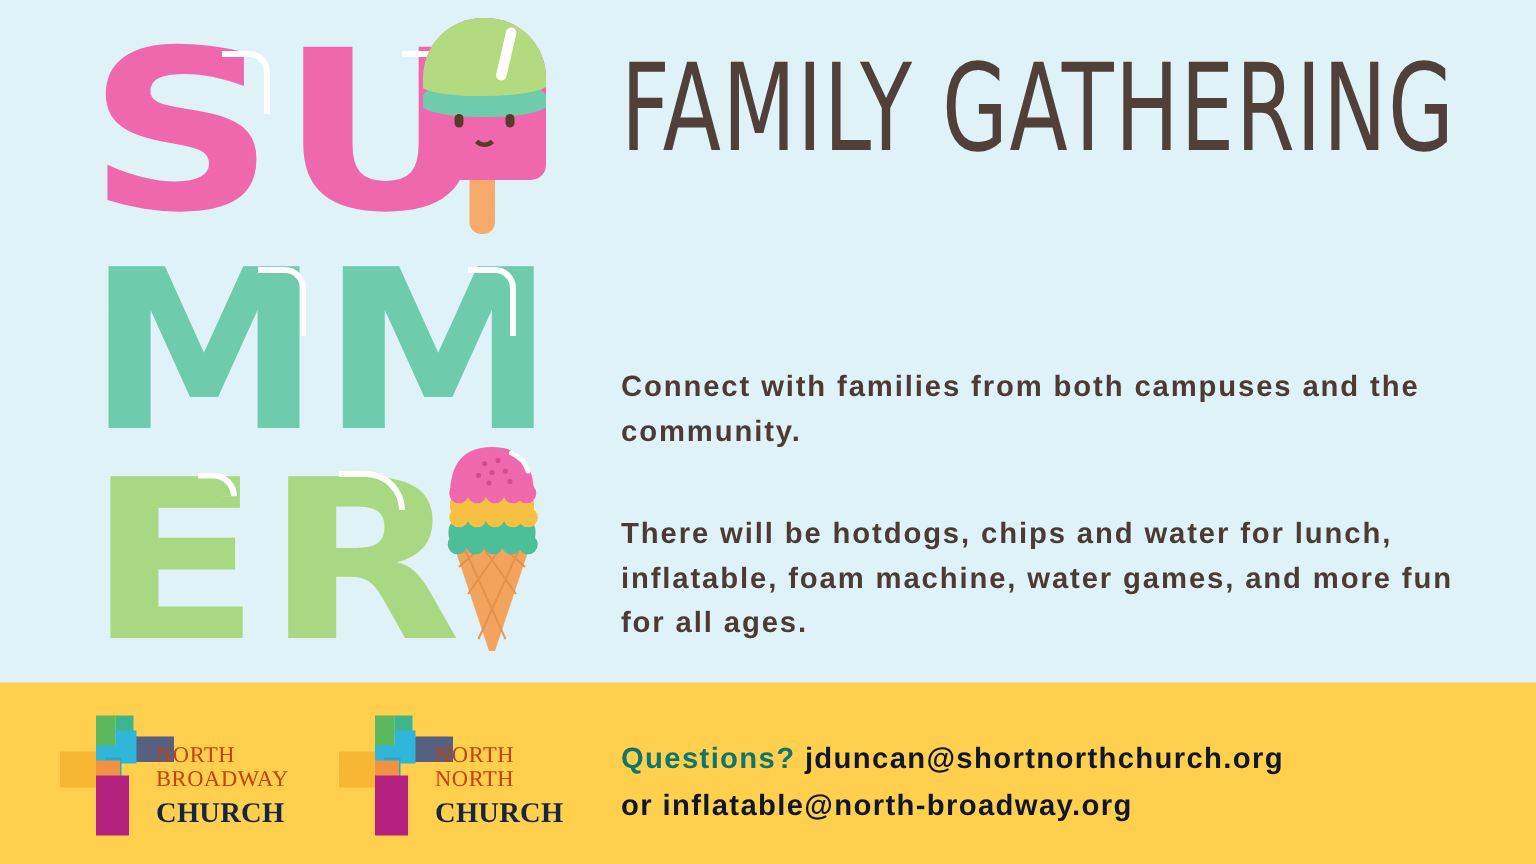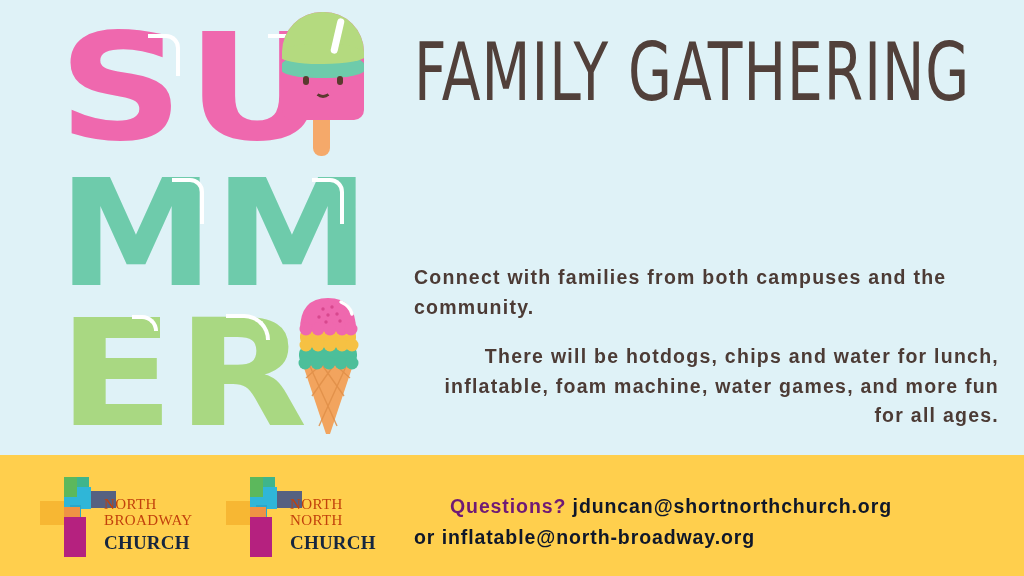--- a/index.html
+++ b/index.html
@@ -191,22 +191,22 @@
     position: absolute;
     left: 0;
     width: 585px;
     font-family: "Liberation Sans", sans-serif;
     font-size: 19.5px;
     font-weight: bold;
     color: #4c3b35;
     letter-spacing: 1.25px;
     line-height: 1.52;
   }
-  .body-1 { top: 263px; }
-  .body-2 { top: 342px; text-align: right; }
+  .body-1 { top: 244px; }
+  .body-2 { top: 342px; }
 
   
   .footer {
     position: absolute;
     left: 0;
     top: 455px;
     width: 1024px;
     height: 121px;
     background: #ffcf4d;
   }
@@ -261,21 +261,21 @@
     position: absolute;
     left: 414px;
     top: 36px;
     font-family: "Liberation Sans", sans-serif;
     font-size: 19.5px;
     font-weight: bold;
     letter-spacing: 0.9px;
     line-height: 1.58;
     white-space: nowrap;
   }
-  .contact .q { color: #701a75; margin-left: 36px; }
+  .contact .q { color: #0f766e; }
   .contact .mail { color: #0f172a; }
 </style>
 </head>
 <body>
 
 <div class="flyer">
 
   <div class="art-panel">
 
     <div class="row-su">SU</div>

